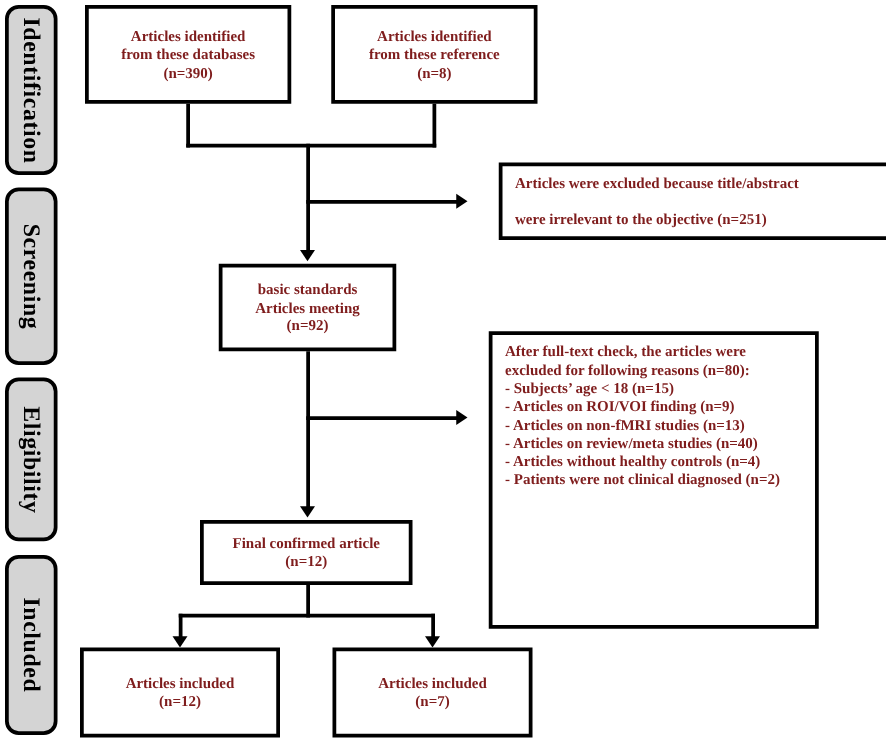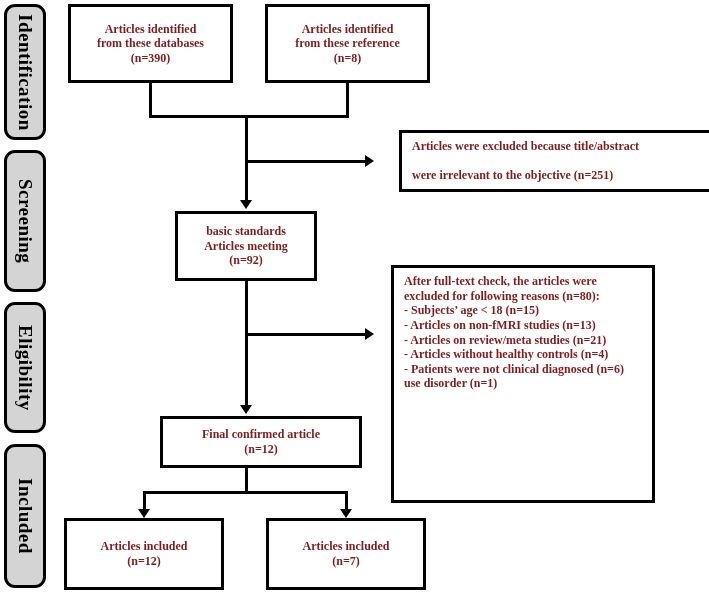--- a/index.html
+++ b/index.html
@@ -147,28 +147,28 @@
   <div class="vline" style="left:245px; top:281px; height:126px;"></div>
   <div class="arrow-down" style="left:240px; top:405px;"></div>
 
   <div class="hline" style="left:245px; top:333px; width:121px;"></div>
   <div class="arrow-right" style="left:365px; top:328px;"></div>
 
   <div class="node left-align" style="left:391px; top:220px; width:264px; height:238px;margin-top:45px;">
     <span class="line">After full-text check, the articles were</span>
     <span class="line">excluded for following reasons (n=80):</span>
     <span class="line">- Subjects’ age &lt; 18 (n=15)</span>
+    <span class="line">- Articles on ROI/VOI finding (n=9)</span>
     <span class="line">- Articles on non-fMRI studies (n=13)</span>
-    <span class="line">- Articles on review/meta studies (n=21)</span>
+    <span class="line">- Articles on review/meta studies (n=40)</span>
     <span class="line">- Articles without healthy controls (n=4)</span>
-    <span class="line">- Patients were not clinical diagnosed (n=6)</span>
-    <span class="line">use disorder (n=1)</span>
+    <span class="line">- Patients were not clinical diagnosed (n=2)</span>
   </div>
 
-  <div class="node" style="left:160px; top:416px; width:202px; height:52px;">
+  <div class="node" style="left:160px; top:416px; width:170px; height:52px;">
     <span class="line">Final confirmed article</span>
     <span class="line">(n=12)</span>
   </div>
 
   <div class="vline" style="left:245px; top:468px; height:26px;"></div>
   <div class="hline" style="left:143px; top:491px; width:205px;"></div>
   <div class="vline" style="left:143px; top:491px; height:22px;"></div>
   <div class="vline" style="left:345px; top:491px; height:22px;"></div>
   <div class="arrow-down" style="left:138px; top:509px;"></div>
   <div class="arrow-down" style="left:340px; top:509px;"></div>

